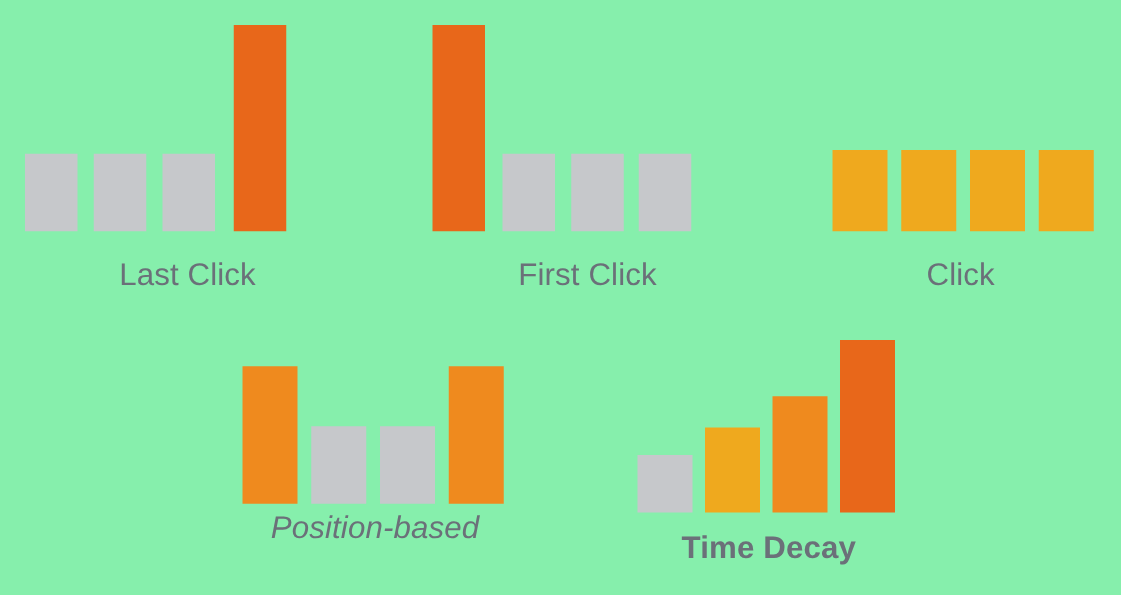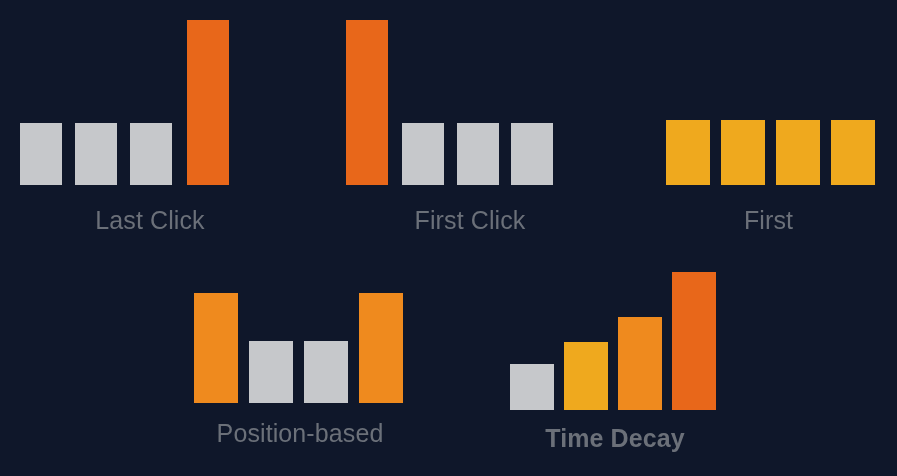--- a/index.html
+++ b/index.html
@@ -39,21 +39,21 @@
     font-size: 25px;
     font-weight: 400;
     letter-spacing: 0.1px;
     white-space: nowrap;
     line-height: 1;
   }
 </style>
 </head>
 <body>
 
-<div id="canvas" style="background: #0f172a;">
+<div id="canvas" style="background: #86efac;">
     <div class="panel" style="left: 0px; top: 0px; width: 300px;">
       <div class="bars" style="width: 300px; height: 185px;">
         <div class="bar" style="left: 20px; width: 42px; height: 62px; background: rgb(198, 200, 203);"></div>
         <div class="bar" style="left: 75px; width: 42px; height: 62px; background: rgb(198, 200, 203);"></div>
         <div class="bar" style="left: 130px; width: 42px; height: 62px; background: rgb(198, 200, 203);"></div>
         <div class="bar" style="left: 187px; width: 42px; height: 165px; background: rgb(232, 103, 26);"></div>
       </div>
       <div class="panel-label" style="top: 208px; color: rgb(107, 112, 121);">Last Click</div>
     </div>
     <div class="panel" style="left: 330px; top: 0px; width: 280px;">
@@ -65,30 +65,30 @@
       </div>
       <div class="panel-label" style="top: 208px; color: rgb(107, 112, 121);">First Click</div>
     </div>
     <div class="panel" style="left: 640px; top: 0px; width: 257px;">
       <div class="bars" style="width: 257px; height: 185px;">
         <div class="bar" style="left: 26px; width: 44px; height: 65px; background: rgb(239, 169, 30);"></div>
         <div class="bar" style="left: 81px; width: 44px; height: 65px; background: rgb(239, 169, 30);"></div>
         <div class="bar" style="left: 136px; width: 44px; height: 65px; background: rgb(239, 169, 30);"></div>
         <div class="bar" style="left: 191px; width: 44px; height: 65px; background: rgb(239, 169, 30);"></div>
       </div>
-      <div class="panel-label" style="top: 208px; color: rgb(107, 112, 121);">First</div>
+      <div class="panel-label" style="top: 208px; color: rgb(107, 112, 121);">Click</div>
     </div>
     <div class="panel" style="left: 170px; top: 240px; width: 260px;">
       <div class="bars" style="width: 260px; height: 163px;">
         <div class="bar" style="left: 24px; width: 44px; height: 110px; background: rgb(239, 138, 30);"></div>
         <div class="bar" style="left: 79px; width: 44px; height: 62px; background: rgb(198, 200, 203);"></div>
         <div class="bar" style="left: 134px; width: 44px; height: 62px; background: rgb(198, 200, 203);"></div>
         <div class="bar" style="left: 189px; width: 44px; height: 110px; background: rgb(239, 138, 30);"></div>
       </div>
-      <div class="panel-label" style="top: 181px; color: rgb(107, 112, 121);">Position-based</div>
+      <div class="panel-label" style="top: 170px; color: rgb(107, 112, 121); font-style: italic;">Position-based</div>
     </div>
     <div class="panel" style="left: 490px; top: 240px; width: 250px;">
       <div class="bars" style="width: 250px; height: 170px;">
         <div class="bar" style="left: 20px; width: 44px; height: 46px; background: rgb(198, 200, 203);"></div>
         <div class="bar" style="left: 74px; width: 44px; height: 68px; background: rgb(239, 169, 30);"></div>
         <div class="bar" style="left: 128px; width: 44px; height: 93px; background: rgb(239, 138, 30);"></div>
         <div class="bar" style="left: 182px; width: 44px; height: 138px; background: rgb(232, 103, 26);"></div>
       </div>
       <div class="panel-label" style="top: 186px; color: rgb(107, 112, 121); font-weight: bold;">Time Decay</div>
     </div>

